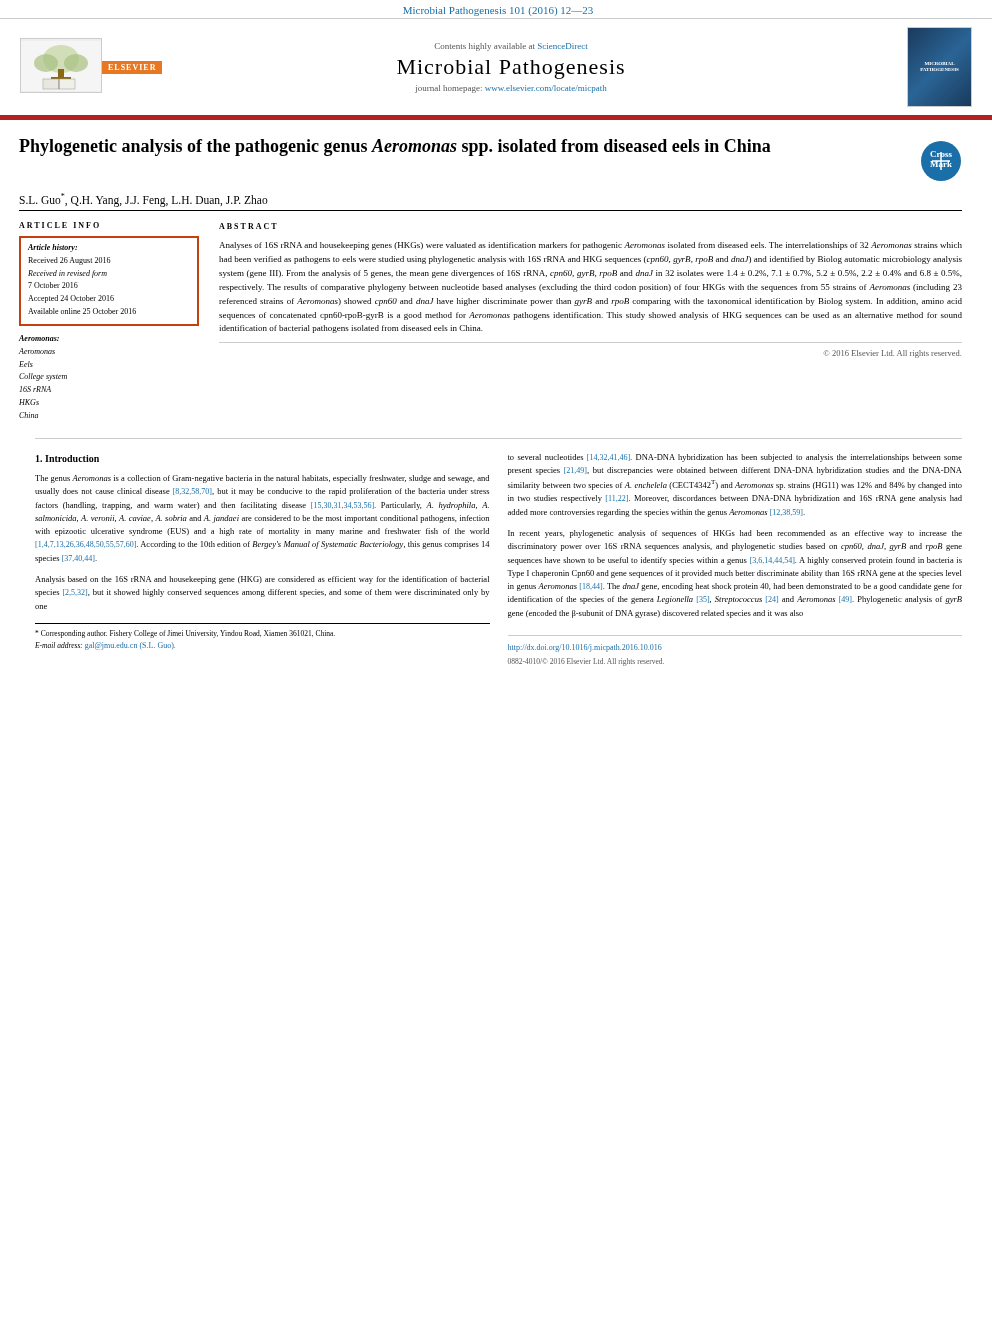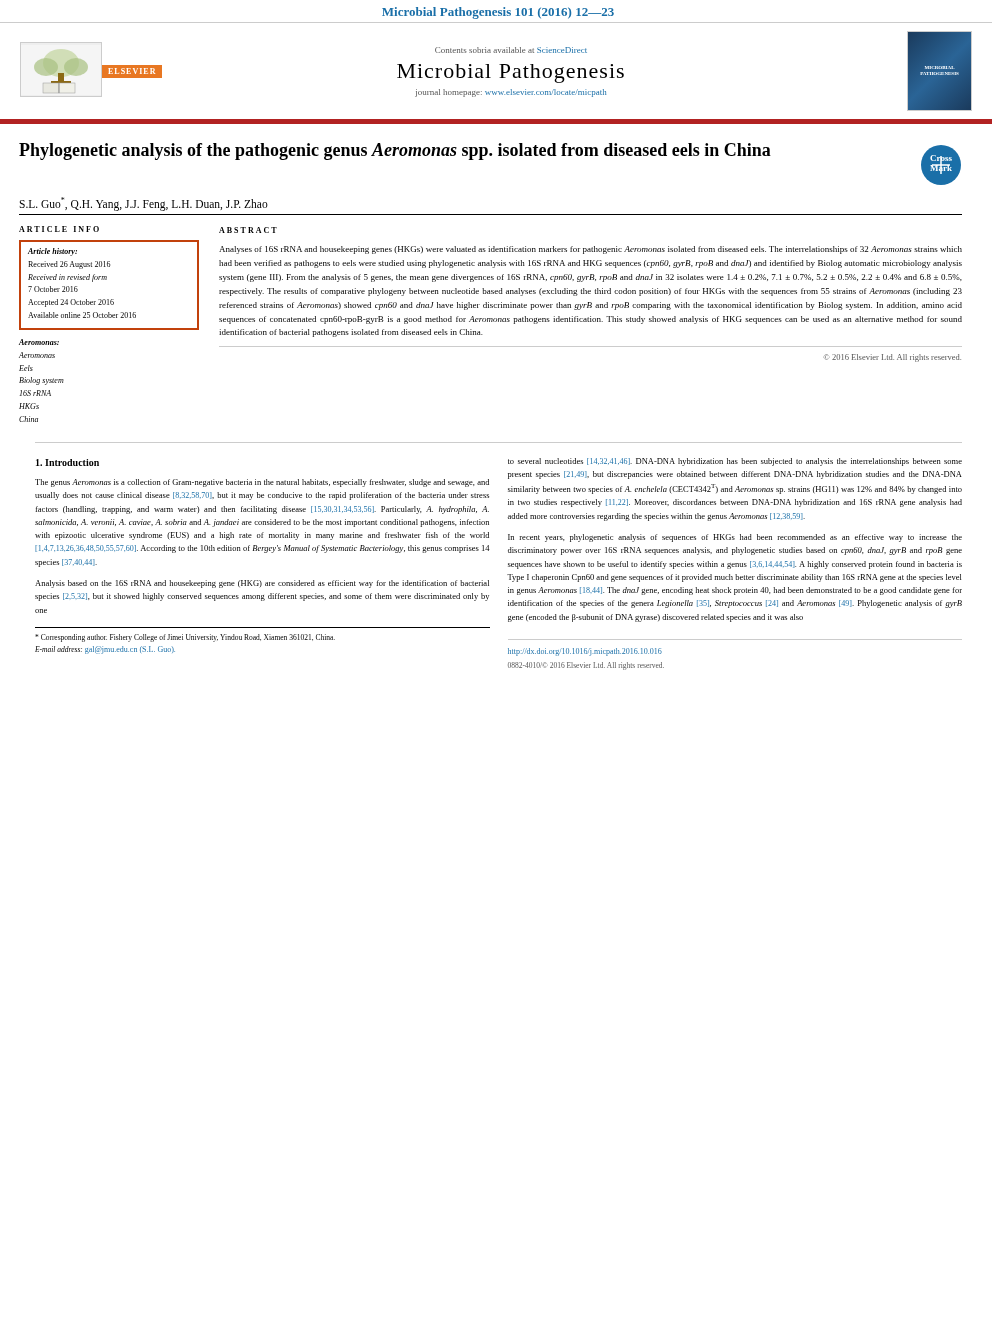--- a/index.html
+++ b/index.html
@@ -9,24 +9,23 @@
       color: #000;
       font-size: 10px;
       width: 992px;
       min-height: 1323px;
     }
 
     
     .top-bar {
       text-align: center;
       padding: 4px 0 2px 4px;
-      font-size: 13px;
+      font-size: 11px;
       color: #1a6fa8;
       border-bottom: 1px solid #ccc;
-      font-weight: bold;
     }
 
     
     .masthead {
       display: flex;
       align-items: center;
       padding: 8px 20px;
       border-bottom: 2px solid #b22222;
     }
     .masthead-logo-left {
@@ -342,21 +341,21 @@
           <rect x="38" y="38" width="16" height="10" fill="#f0f0e8" stroke="#999" stroke-width="0.5"></rect>
           <line x1="38" y1="38" x2="38" y2="48" stroke="#999" stroke-width="1"></line>
         </svg>
       </div>
       <div class="elsevier-text">ELSEVIER</div>
     </div>
   </div>
 
   <div class="masthead-center">
     <div class="masthead-contents">
-      <span>Contents sobria available at</span>
+      <span>Contents highly available at</span>
       <a>ScienceDirect</a>
     </div>
     <div class="masthead-title">Microbial Pathogenesis</div>
     <div class="masthead-homepage">
       <span>journal homepage:</span>
       <a>www.elsevier.com/locate/micpath</a>
     </div>
   </div>
 
   <div class="masthead-logo-right">
@@ -405,21 +404,21 @@
         </div>
         <div class="info-row">7 October 2016</div>
         <div class="info-row">Accepted 24 October 2016</div>
         <div class="info-row">Available online 25 October 2016</div>
       </div>
 
       <div class="keywords-block">
         <div class="keywords-title">Aeromonas:</div>
         <div class="keyword-item">Aeromonas</div>
         <div class="keyword-item">Eels</div>
-        <div class="keyword-item">Biolog system</div>
+        <div class="keyword-item">College system</div>
         <div class="keyword-item">16S rRNA</div>
         <div class="keyword-item">HKGs</div>
         <div class="keyword-item">China</div>
       </div>
     </div>
 
     <div class="abstract-col">
       <div class="section-header">ABSTRACT</div>
       <div class="abstract-text">
         Analyses of 16S rRNA and housekeeping genes (HKGs) were valuated as identification markers for pathogenic <i>Aeromonas</i> isolated from diseased eels. The interrelationships of 32 <i>Aeromonas</i> strains which had been verified as pathogens to eels were studied using phylogenetic analysis with 16S rRNA and HKG sequences (<i>cpn60</i>, <i>gyrB</i>, <i>rpoB</i> and <i>dnaJ</i>) and identified by Biolog automatic microbiology analysis system (gene III). From the analysis of 5 genes, the mean gene divergences of 16S rRNA, <i>cpn60</i>, <i>gyrB</i>, <i>rpoB</i> and <i>dnaJ</i> in 32 isolates were 1.4 ± 0.2%, 7.1 ± 0.7%, 5.2 ± 0.5%, 2.2 ± 0.4% and 6.8 ± 0.5%, respectively. The results of comparative phylogeny between nucleotide based analyses (excluding the third codon position) of four HKGs with the sequences from 55 strains of <i>Aeromonas</i> (including 23 referenced strains of <i>Aeromonas</i>) showed <i>cpn60</i> and <i>dnaJ</i> have higher discriminate power than <i>gyrB</i> and <i>rpoB</i> comparing with the taxonomical identification by Biolog system. In addition, amino acid sequences of concatenated cpn60-rpoB-gyrB is a good method for <i>Aeromonas</i> pathogens identification. This study showed analysis of HKG sequences can be used as an alternative method for sound identification of bacterial pathogens isolated from diseased eels in China.

